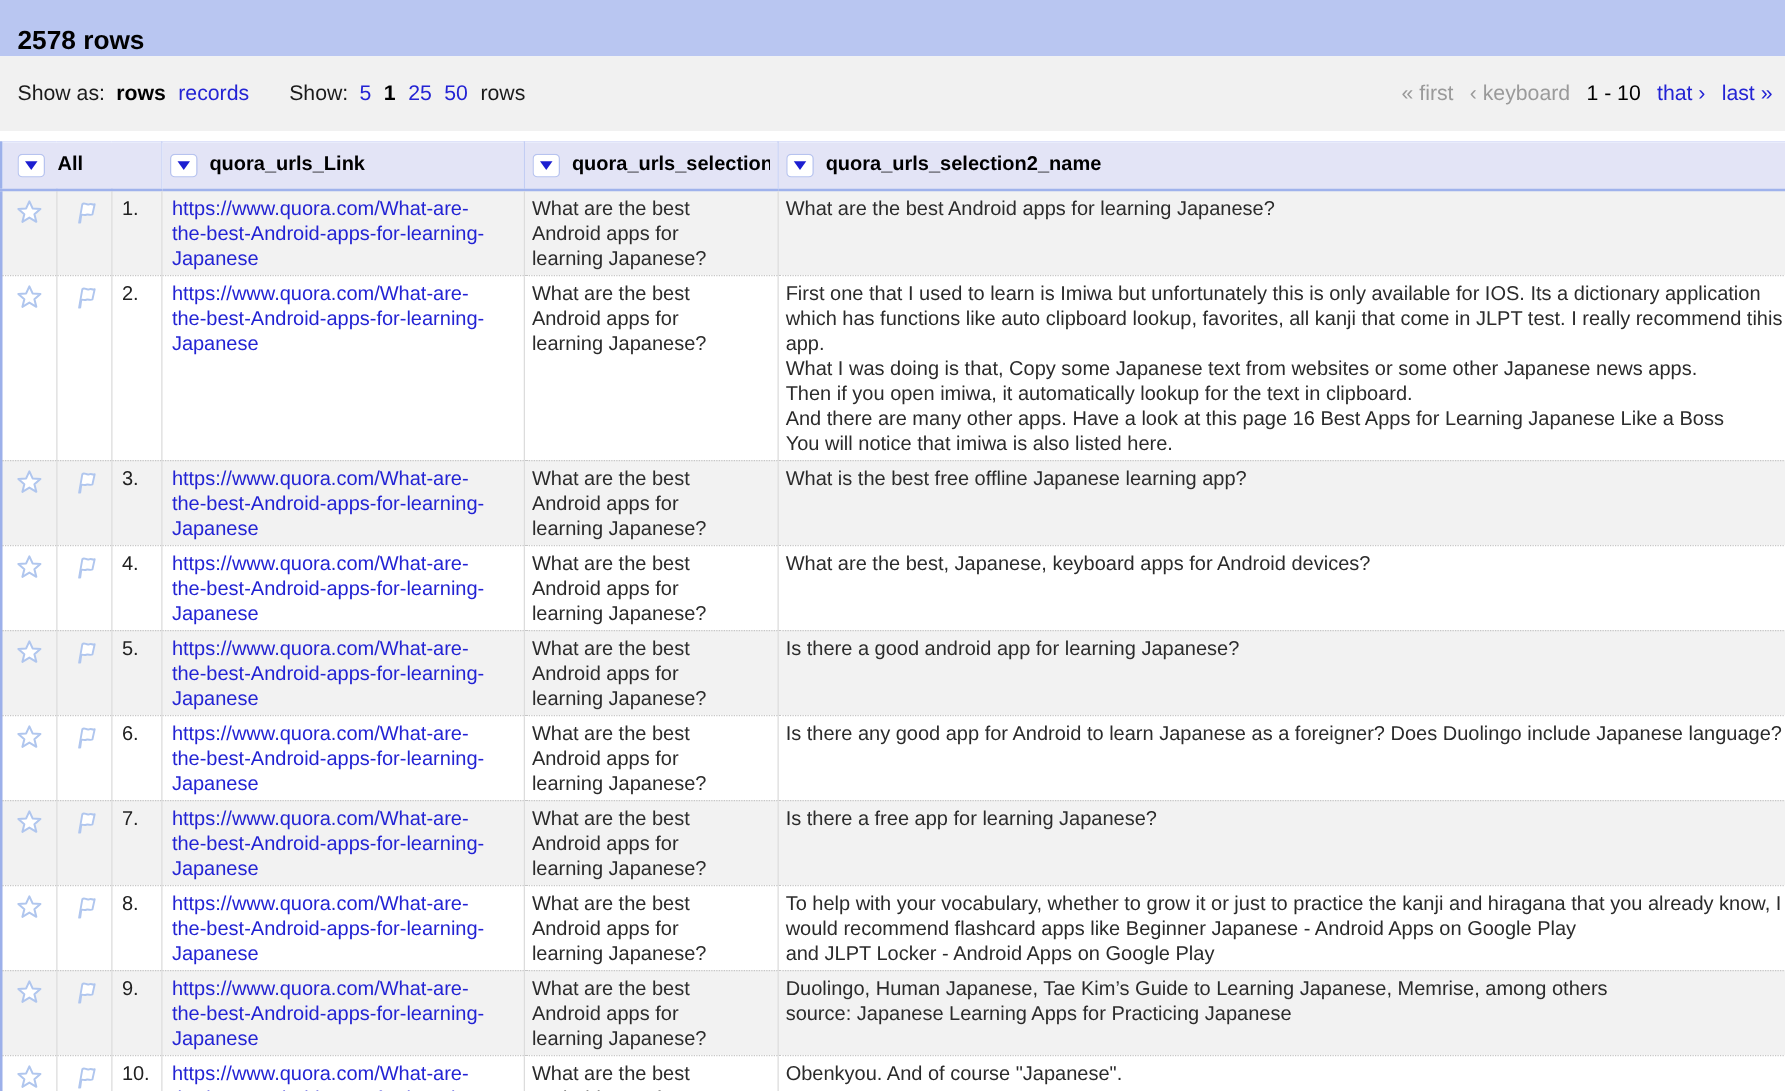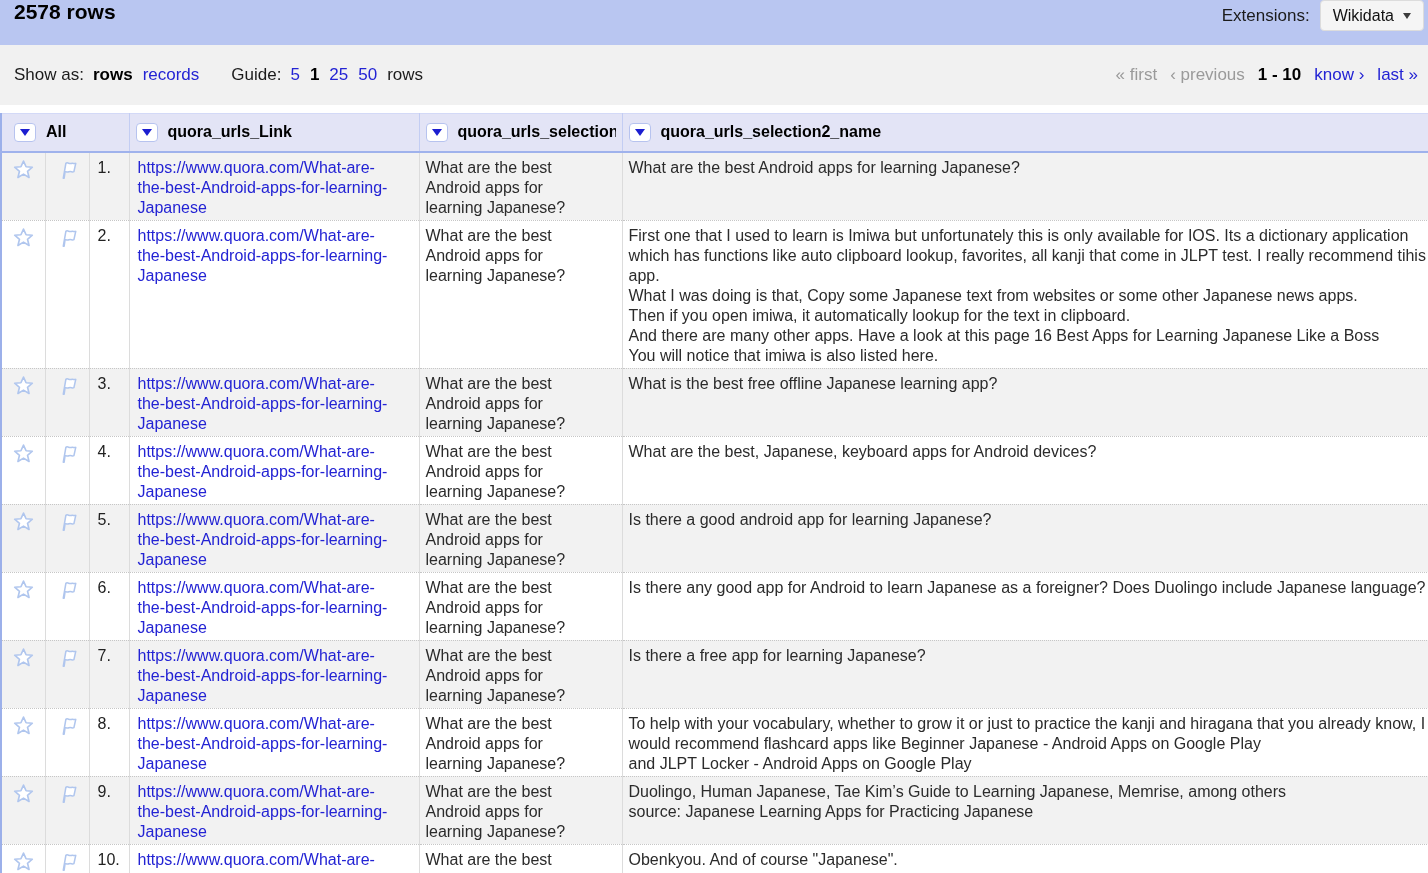--- a/index.html
+++ b/index.html
@@ -10,21 +10,21 @@
     background: #ffffff;
     font-family: "Liberation Sans", sans-serif;
     color: #1b1b1b;
   }
 
   
   .topbar {
     height: 45px;
     background: var(--topbar_bg);
     display: flex;
-    align-items: flex-start;
+    align-items: flex-end;
     justify-content: space-between;
     padding: 0 4px 0 14px;
   }
   .topbar .title {
     font-size: 21px;
     font-weight: bold;
     color: #000;
   }
   .topbar .ext-wrap {
     display: flex;
@@ -64,21 +64,21 @@
     color: #1b1b1b;
   }
   .toolbar .group { display: flex; align-items: center; }
   .toolbar .lbl { margin-right: 9px; }
   .toolbar .opt { margin-right: 10px; }
   .toolbar .opt.link { color: var(--link_color); cursor: pointer; }
   .toolbar .opt.active { font-weight: bold; color: #000; }
   .toolbar .spacer { width: 22px; }
   .pagination { display: flex; align-items: center; gap: 13px; }
   .pagination .disabled { color: var(--disabled_color); }
-  .pagination .range { font-weight: bold; color: #000; }
+  .pagination .range { font-weight: normal; color: #000; }
   .pagination .pg-link { color: var(--link_color); cursor: pointer; }
 
   .gap-strip { height: 8px; background: #ffffff; }
 
   
   table.grid {
     table-layout: fixed;
     width: 1460px;
     border-collapse: collapse;
     border-left: 2px solid #9cb0ea;
@@ -136,47 +136,40 @@
   td.c-sel  { padding-left: 6px; padding-right: 25px; white-space: pre-wrap; }
   td.c-name { padding-left: 6px; padding-right: 18px; white-space: pre-wrap; }
 
   .row-icon { display: inline-block; width: 23px; height: 23px; }
 </style>
 </head>
 <body>
 
 <div class="topbar">
   <div class="title">2578 rows</div>
-  <div class="ext-wrap">
-    <span>Extensions:</span>
-    <div class="ext-button">
-      <span>Wikidata</span>
-      <span class="tri-dark"></span>
-    </div>
-  </div>
 </div>
 
 <div class="toolbar">
   <div class="group">
     <span class="lbl">Show as:</span>
     <span class="opt active">rows</span>
     <span class="opt link">records</span>
     <span class="spacer"></span>
-    <span class="lbl">Guide:</span>
+    <span class="lbl">Show:</span>
     <span class="opt link">5</span>
     <span class="opt active">1</span>
     <span class="opt link">25</span>
     <span class="opt link">50</span>
     <span class="opt">rows</span>
   </div>
   <div class="pagination">
     <span class="disabled">« first</span>
-    <span class="disabled">‹ previous</span>
+    <span class="disabled">‹ keyboard</span>
     <span class="range">1 - 10</span>
-    <span class="pg-link">know ›</span>
+    <span class="pg-link">that ›</span>
     <span class="pg-link">last »</span>
   </div>
 </div>
 
 <div class="gap-strip"></div>
 
 <table class="grid">
   <colgroup>
     <col style="width:44px">
       <col style="width:44px">

